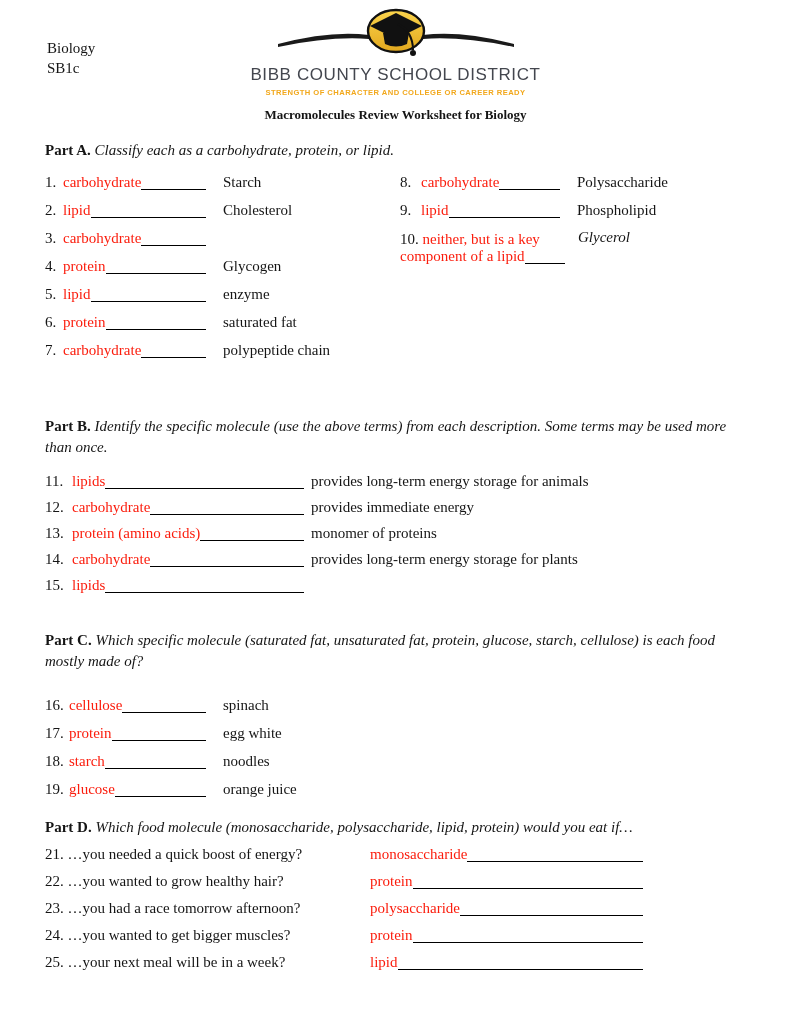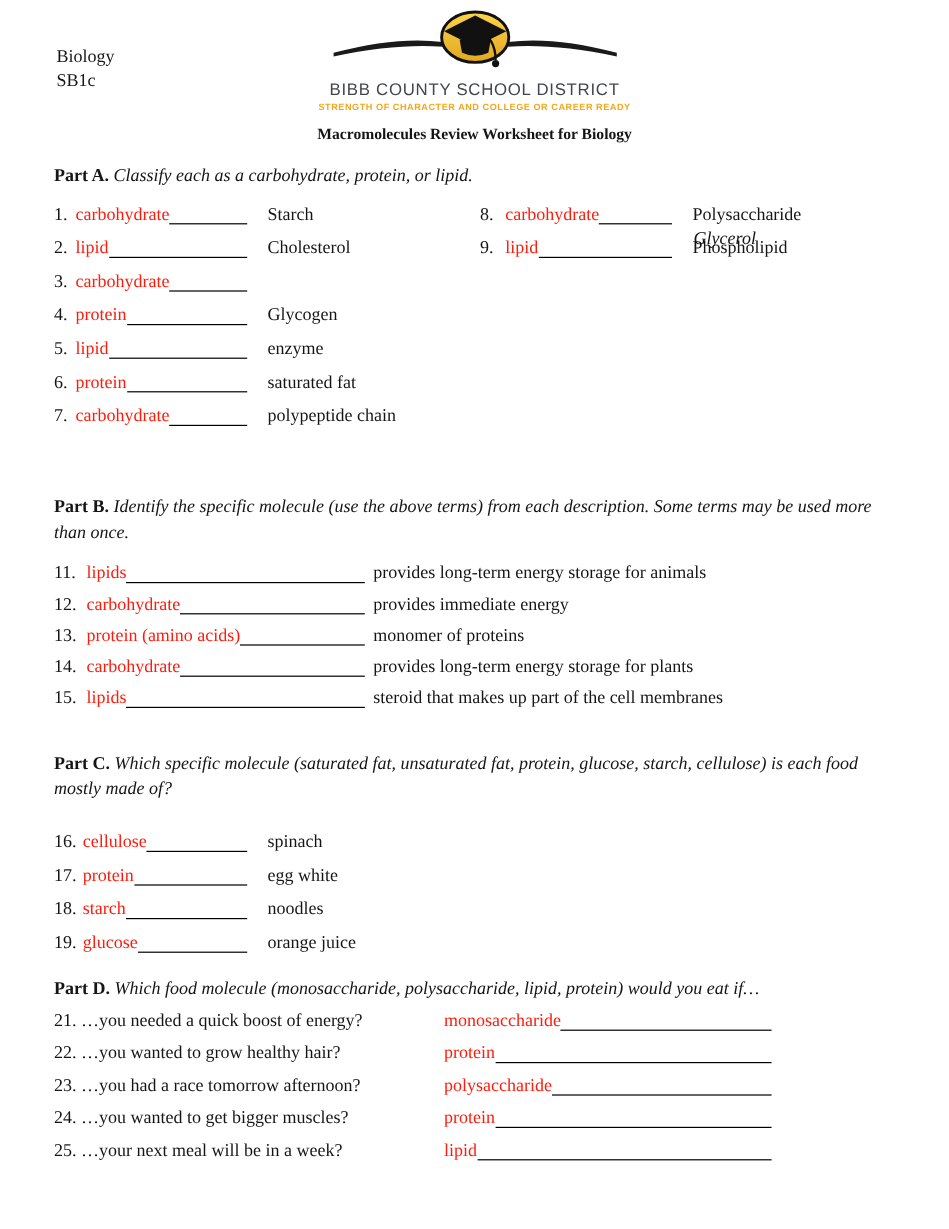--- a/index.html
+++ b/index.html
@@ -11,21 +11,21 @@
     font-size:15px;color:#151515;
     overflow:hidden;
   }
   .content{padding:0 45px;}
 
   
   .course-block{position:absolute;left:47px;top:38px;line-height:20px;}
   .logo-block{width:320px;margin:0 auto;padding-top:8px;text-align:center;}
   .district{
     font-family:"Liberation Sans",sans-serif;
-    font-size:14px;letter-spacing:.6px;color:#43464E;
+    font-size:17px;letter-spacing:.6px;color:#43464E;
     margin-top:3px;white-space:nowrap;
   }
   .tagline{
     font-family:"Liberation Sans",sans-serif;
     font-size:7.6px;font-weight:bold;letter-spacing:.45px;
     color:#F2A81C;margin-top:3px;white-space:nowrap;
   }
   .doc-title{
     text-align:center;font-weight:bold;font-size:13px;
     margin:10px 0 0 0;
@@ -197,20 +197,27 @@
         </div>
         <div class="row">
           <span class="num">9.</span>
           <span class="ans-zone">
               <span class="ans">lipid</span>
               <span class="blank"></span>
             </span>
           <span class="term">Phospholipid</span>
         </div>
         <div class="pa10">
+          <div class="pa10-text">
+            <div class="pa10-line1"><span class="num10">10. </span><span class="ans">neither, but is a key</span></div>
+            <div class="pa10-line2">
+                <span class="ans">component of a lipid</span>
+                <span class="blank"></span>
+              </div>
+          </div>
           <span class="term pa10-term">Glycerol</span>
         </div>
       </div>
     </div>
 
     <p class="heading h-partb">
       <span class="lbl">Part B.</span>
       <span class="ins"><span>Identify the </span><span class="u">specific</span><span> molecule (use the above terms) from each description. Some terms may be used more than once.</span></span>
     </p>
 
@@ -246,21 +253,20 @@
             <span class="blank"></span>
           </span>
         <span class="term">provides long-term energy storage for plants</span>
       </div>
       <div class="row">
         <span class="num">15.</span>
         <span class="ans-zone">
             <span class="ans">lipids</span>
             <span class="blank"></span>
           </span>
-        <span class="term">steroid that makes up part of the cell membranes</span>
       </div>
     </div>
 
     <p class="heading h-partc">
       <span class="lbl">Part C.</span>
       <span class="ins"><span>Which </span><span class="u">specific</span><span> molecule (saturated fat, unsaturated fat, protein, glucose, starch, cellulose) is each food </span><span class="u">mostly</span><span> made of?</span></span>
     </p>
 
     <div class="pc-list pc">
       <div class="row">

